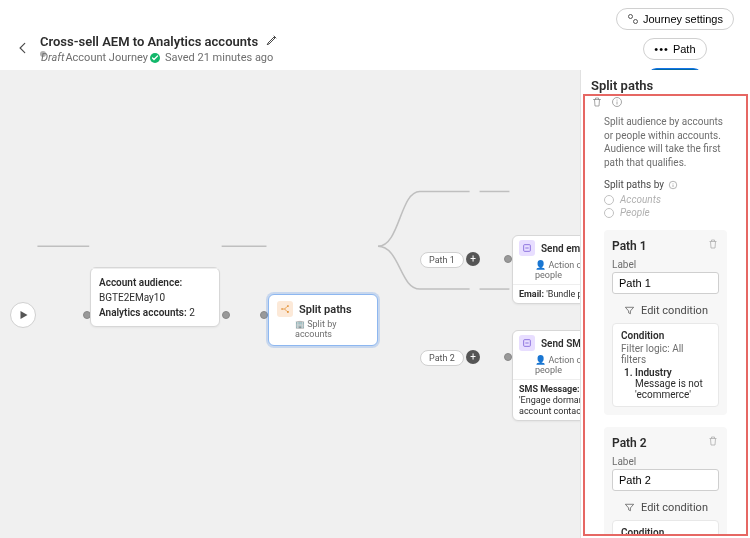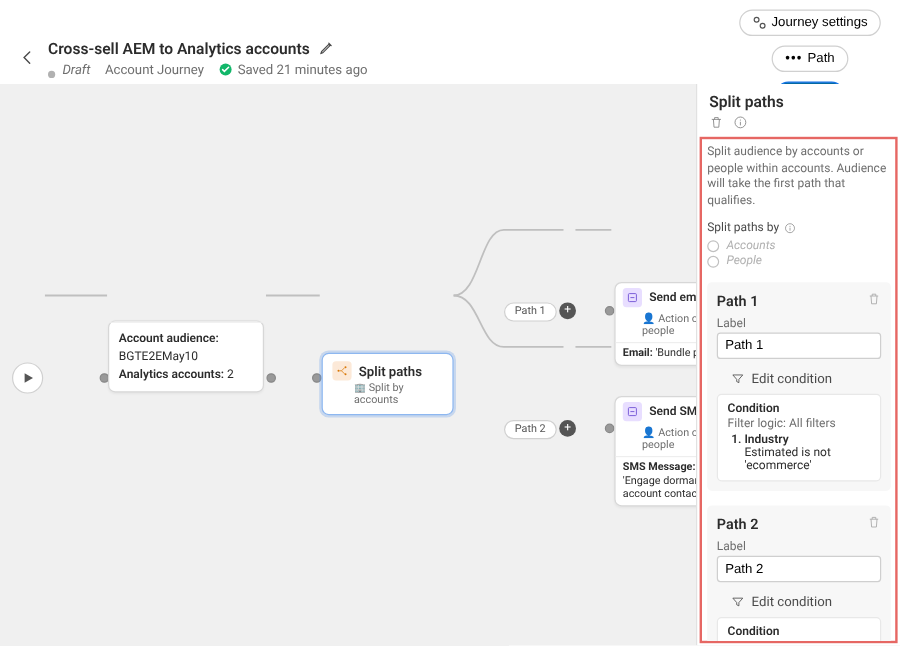--- a/index.html
+++ b/index.html
@@ -2,21 +2,21 @@
 <html><head>
 <meta charset="utf-8">
 <style>
   * { box-sizing: border-box; margin: 0; padding: 0; }
   body { font-family: -apple-system, BlinkMacSystemFont, "Segoe UI", Roboto, sans-serif; font-size: 12px; color: #2c2c2c; background: #fff; width: 750px; height: 538px; overflow: hidden; position: relative; }
 
   .topbar { display: flex; align-items: center; padding: 8px 16px 4px 16px; gap: 10px; border-bottom: none; }
   .back-arrow { width: 14px; height: 14px; }
   .title-block { flex: 1; }
   .title-row { display: flex; align-items: center; gap: 8px; font-size: 13px; font-weight: 600; }
-  .subtitle-row { display: flex; align-items: flex-end; gap: 12px; margin-top: 2px; font-size: 11px; color: #6e6e6e; }
+  .subtitle-row { display: flex; align-items: flex-start; gap: 1px; margin-top: 2px; font-size: 11px; color: #6e6e6e; }
   .dot { width: 6px; height: 6px; border-radius: 50%; background: #b1b1b1; display: inline-block; }
   .saved { display: flex; align-items: center; gap: 4px; color: #6e6e6e; }
   .check { width: 12px; height: 12px; }
   .top-actions { display: flex; gap: 8px; align-items: center; flex-direction: column; }
   .btn { border: 1px solid #d0d0d0; background: #fff; border-radius: 14px; padding: 4px 10px; font-size: 11px; display: flex; align-items: center; gap: 4px; cursor: pointer; }
   .btn-primary { background: #0369a1; color: #fff; border-color: #1473e6; }
 
   .tabs-row { padding: 0 16px; border-bottom: 1px solid #e6e6e6; }
   .tab { display: inline-block; padding: 6px 0; font-size: 12px; border-bottom: 2px solid #2c2c2c; font-weight: 500; }
 
@@ -45,21 +45,21 @@
 
   .pill { position: absolute; background: #fff; border: 1px solid #d0d0d0; border-radius: 10px; padding: 2px 8px; font-size: 9px; color: #555; }
   .plus-dot { position: absolute; width: 14px; height: 14px; border-radius: 50%; background: #555; color: #fff; font-size: 10px; line-height:14px; text-align:center; }
   .join-dot { position: absolute; width: 8px; height: 8px; border-radius: 50%; background: #999; border: 1px solid #888; }
 
   svg.wires { position: absolute; top:0; left:0; width:100%; height:100%; pointer-events:none; }
   svg.wires path { stroke: #bfbfbf; stroke-width: 1.5; fill: none; }
 
   
   .panel { position: absolute; top: 0; right: 0; bottom: 0; width: 170px; background: #fff; border-left: 1px solid #e1e1e1; display: flex; flex-direction: column; font-size: 11px; }
-  .panel-inner { border: 2px solid #e66763; margin: 44px 2px 2px 2px; flex: 1; overflow: auto; padding: 4px; }
+  .panel-inner { border: 2px solid #e66763; margin: 24px 2px 2px 2px; flex: 1; overflow: auto; padding: 19px; }
   .panel-title { position:absolute; top:8px; left:10px; font-size:13px; font-weight:600; }
   .panel-icons { position:absolute; top:26px; left:10px; display:flex; gap:8px; color:#6e6e6e; }
   .panel-desc { font-size: 10px; color: #6e6e6e; line-height: 1.35; margin-bottom: 10px; }
   .panel-label { font-size: 10px; color: #4a4a4a; display: flex; align-items:center; gap:4px; margin-bottom:4px; }
   .radio-row { display: flex; align-items: center; gap: 6px; font-size: 10px; color: #b0b0b0; margin: 2px 0; font-style: italic; }
   .radio-row .circ { width: 10px; height: 10px; border: 1.5px solid #c0c0c0; border-radius: 50%; display:inline-block; }
   .path-block { background: #f7f7f7; border-radius: 4px; padding: 8px; margin-top: 12px; }
   .path-head { display:flex; justify-content:space-between; align-items:center; font-weight:600; font-size:12px; margin-bottom:6px; }
   .trash { width:12px; height:12px; }
   .input { width: 100%; border: 1px solid #cfcfcf; border-radius: 3px; padding: 4px 6px; font-size: 11px; margin: 2px 0 6px 0; }
@@ -249,21 +249,21 @@
         <div class="editcond">
           <svg width="11" height="11" viewBox="0 0 24 24">
               <path d="M3 5h18l-7 8v6l-4-2v-4z" fill="none" stroke="#4a4a4a" stroke-width="1.5"></path>
             </svg>
           <span>Edit condition</span>
         </div>
         <div class="cond-box">
           <div class="ctitle">Condition</div>
           <div class="flogic"><span>Filter logic:</span> <span>All filters</span></div>
           <ol>
-              <li><span>Industry</span><div>Estimated is not 'ecommerce'</div></li>
+              <li><span>Industry</span><div>Message is not 'ecommerce'</div></li>
             </ol>
         </div>
       </div>
 
       <div class="path-block">
         <div class="path-head">
           <span>Path 2</span>
           <span><svg class="trash" viewBox="0 0 24 24">
                 <path d="M5 7h14M9 7V4h6v3M7 7l1 13h8l1-13" stroke="#aaa" stroke-width="1.5" fill="none"></path>
               </svg></span>

